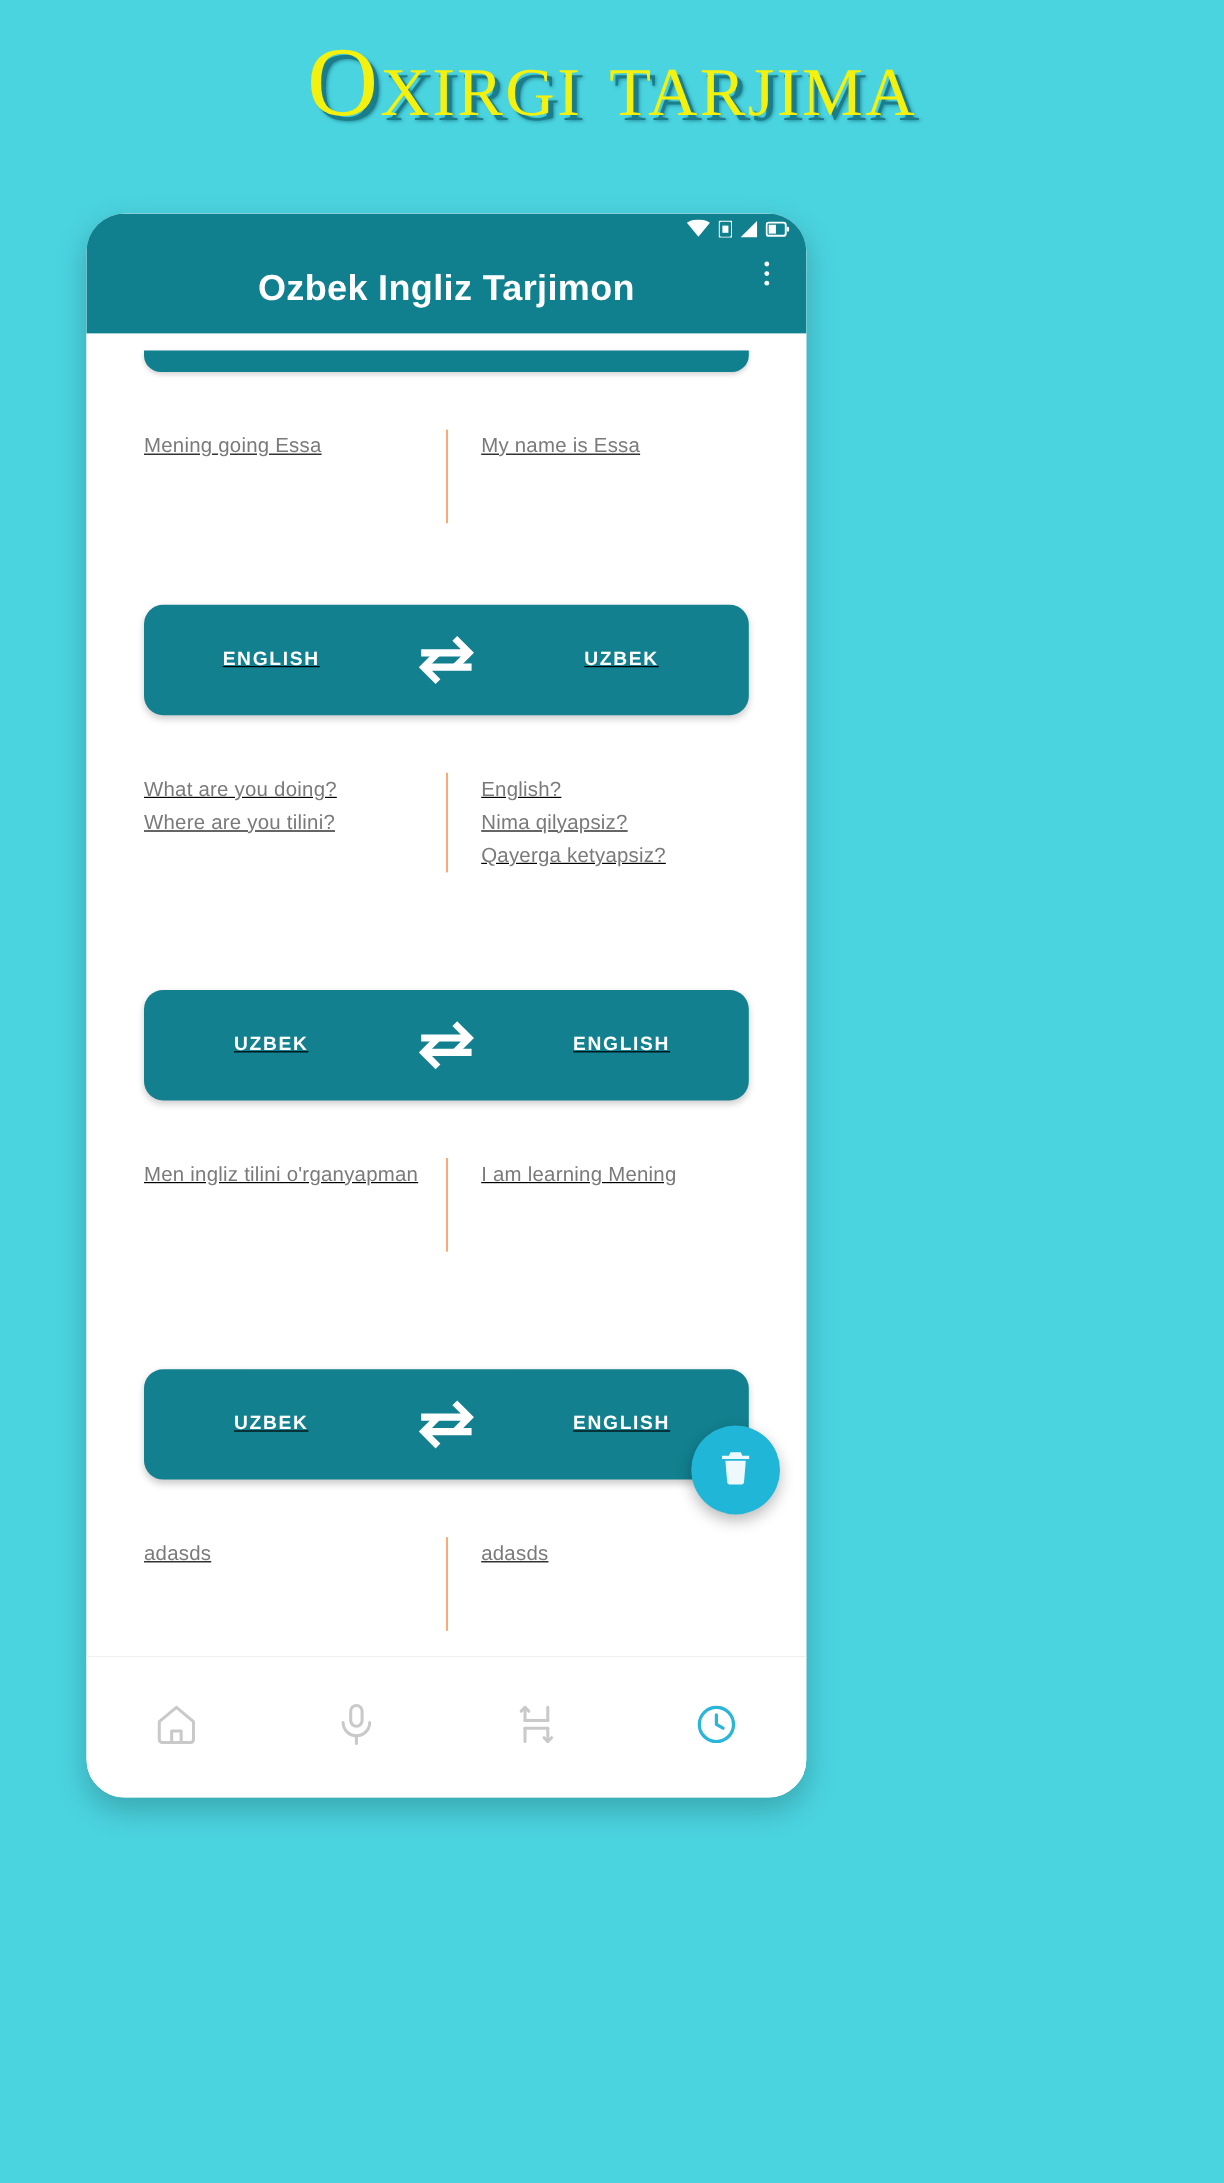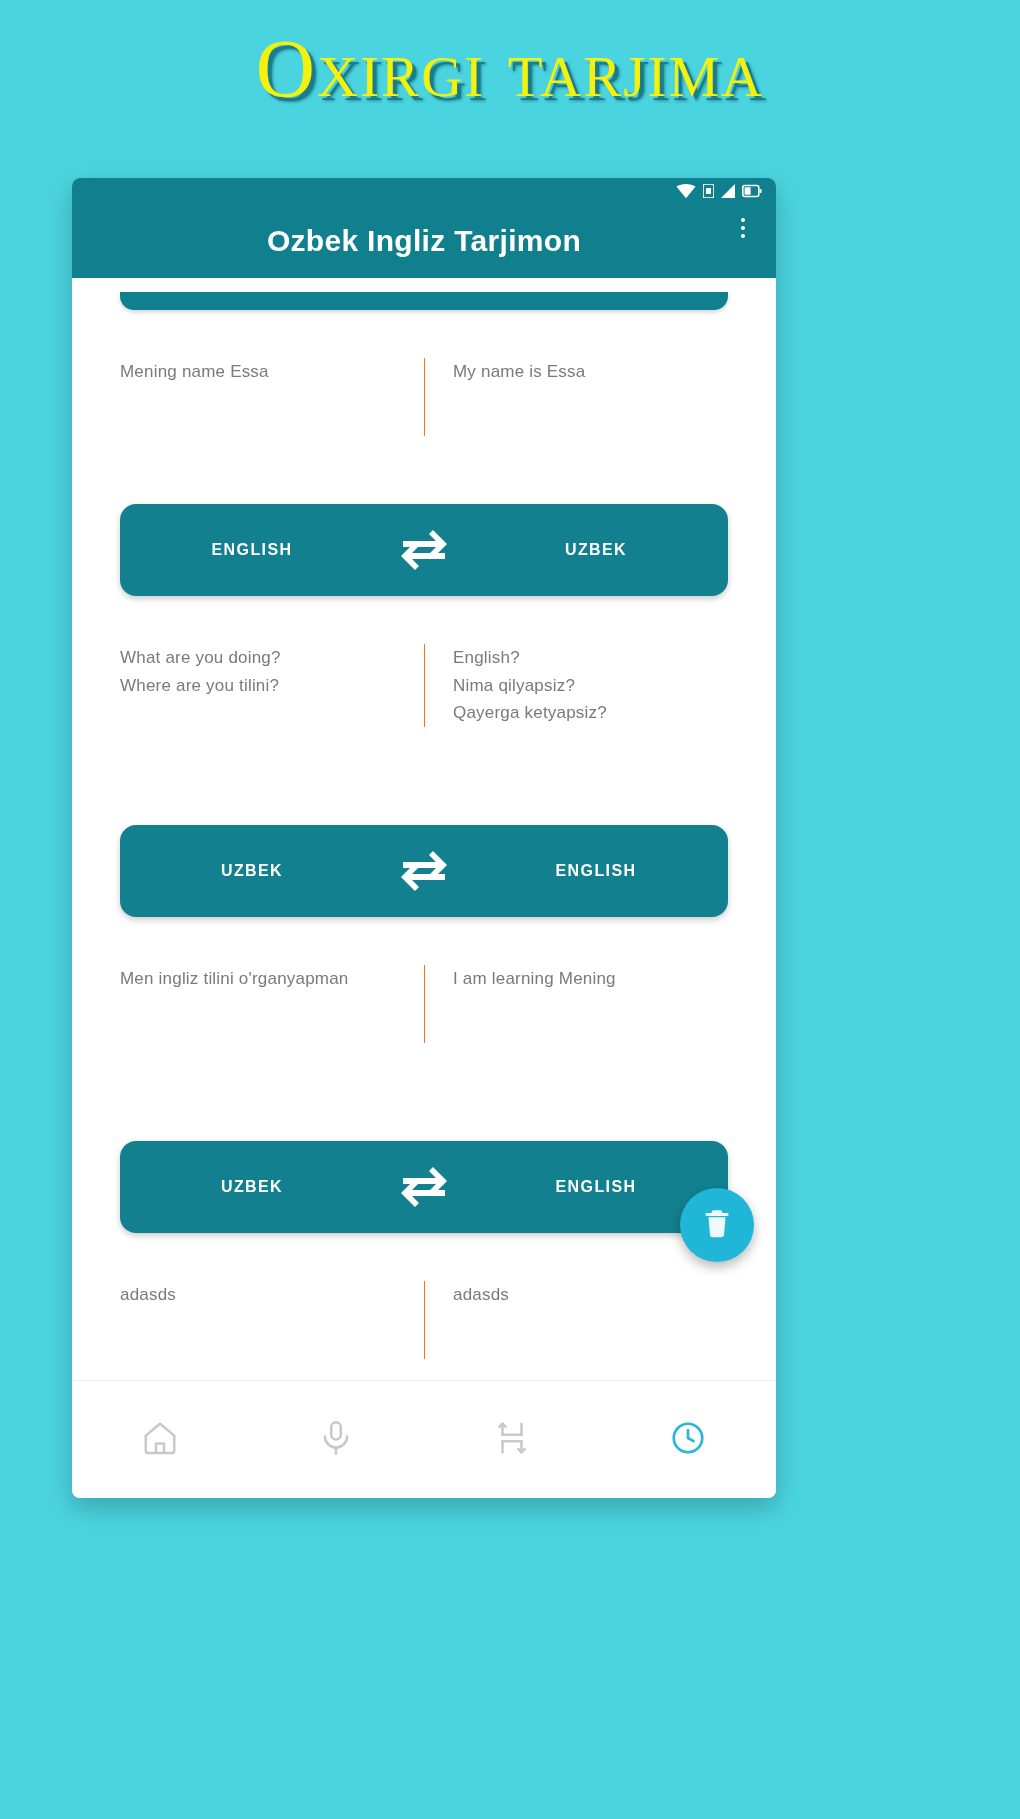--- a/index.html
+++ b/index.html
@@ -30,27 +30,28 @@
     letter-spacing: 2px;
     color: #f3f10d;
     text-shadow: 4px 4px 0 #1a7d8c, 5px 5px 3px rgba(10,80,95,.55);
     white-space: nowrap;
   }
 
   
   .phone {
     position: absolute;
     left: 72px; top: 178px;
-    width: 704px; height: 1320px;
+    width: 600px; height: 1320px;
     background: #ffffff;
-    border-radius: 8px;
+    border-radius: 32px;
     box-shadow: 0 10px 26px rgba(0,0,0,.22);
     overflow: hidden;
     display: flex;
     flex-direction: column;
+    text-decoration: underline;
   }
   .appbar {
     position: relative;
     background: #10808f;
     height: 100px;
     flex: 0 0 100px;
   }
   .statusbar {
     position: absolute;
     top: 4px; right: 14px;
@@ -232,21 +233,21 @@
       </div>
     </div>
 
     <div class="content">
 
       <div class="partial-bar"></div>
 
       <div class="hist-item">
         <div class="hist-rows">
           <div class="hist-col">
-            <span class="hist-line">Mening name Essa</span>
+            <span class="hist-line">Mening going Essa</span>
           </div>
           <div class="hist-col right">
             <span class="hist-line">My name is Essa</span>
           </div>
         </div>
       </div>
 
       <div class="spacer-sm"></div>
 
       <div class="hist-item">

